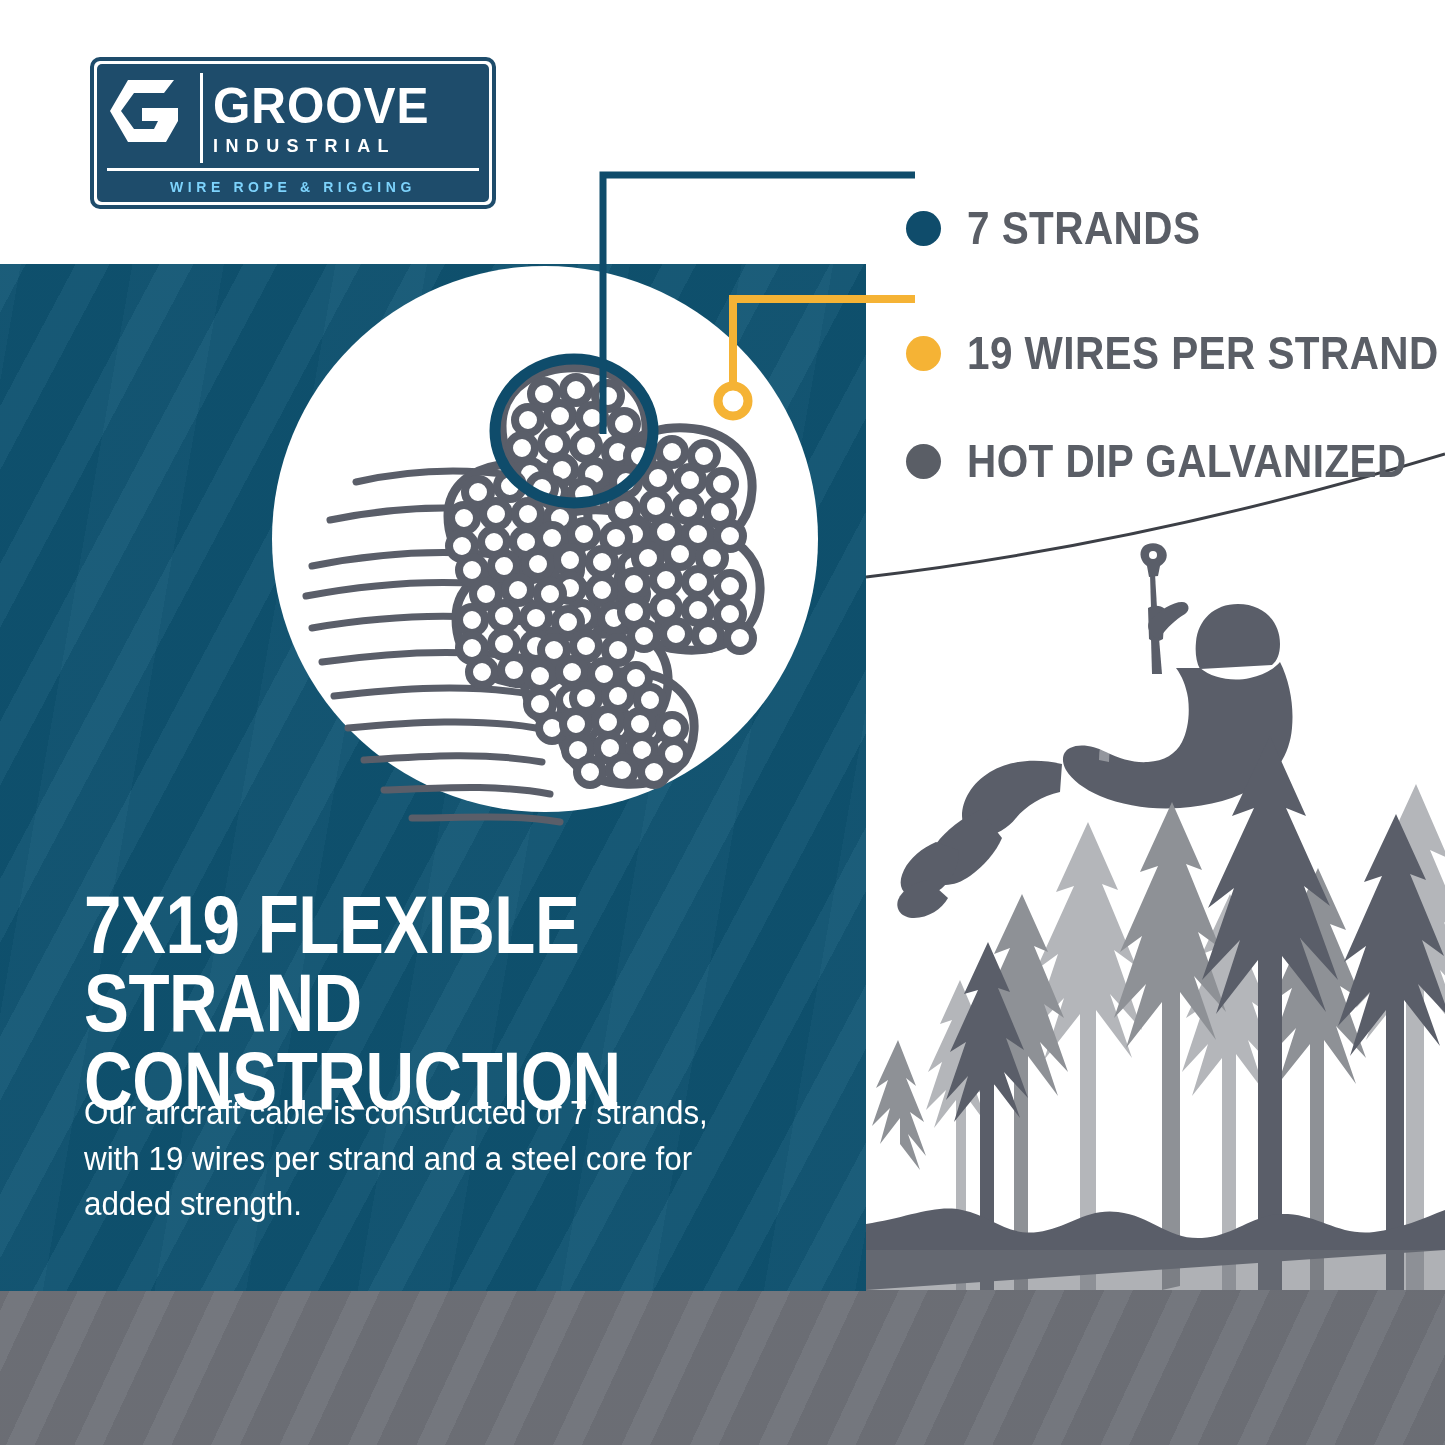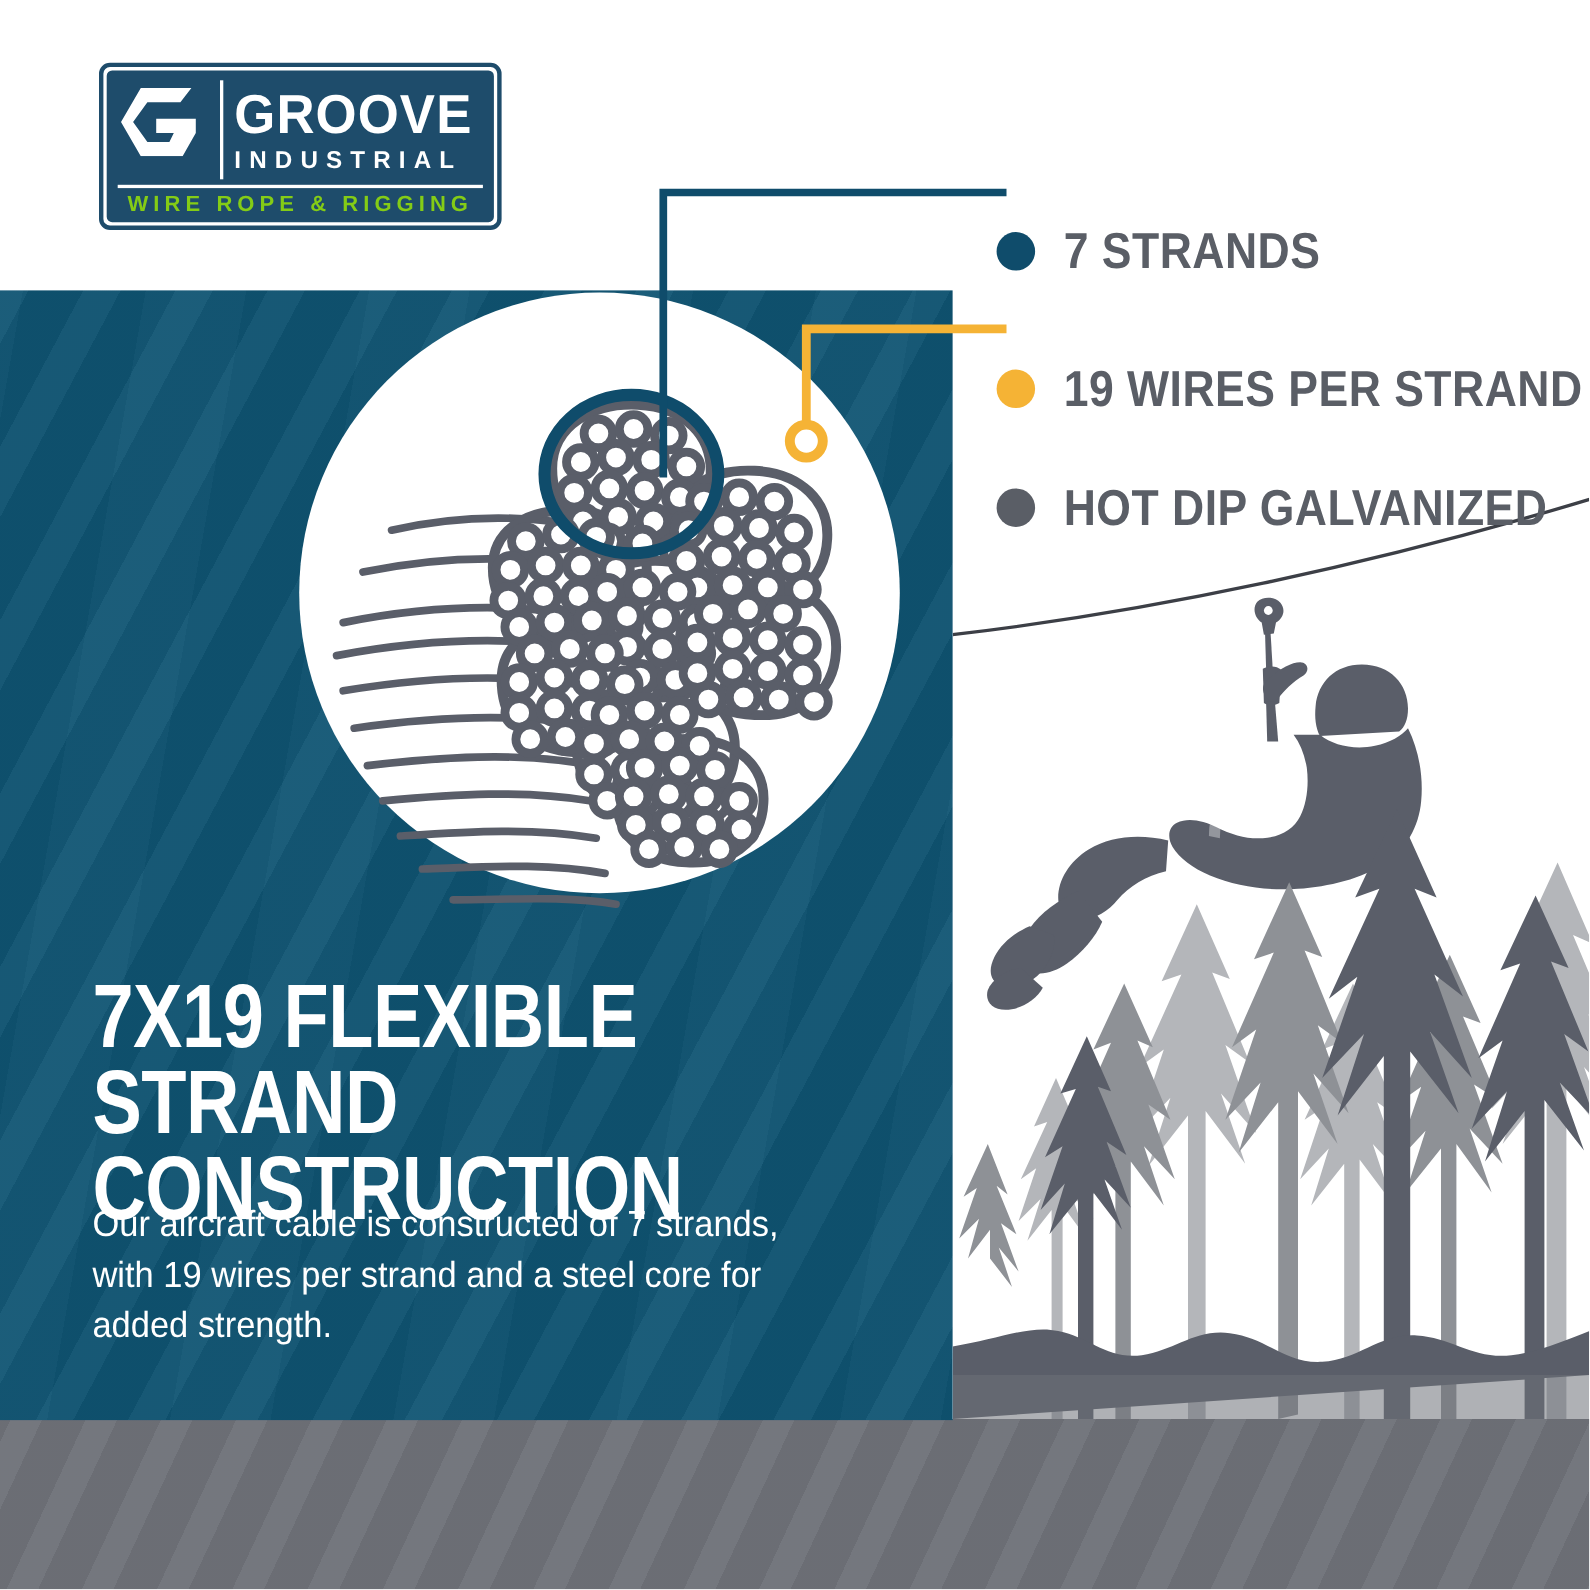--- a/index.html
+++ b/index.html
@@ -69,21 +69,21 @@
     color:#ffffff;
     font-size:33px;
     line-height:1.38;
     font-weight:400;
     transform:scaleX(.95);
     transform-origin:left top;
   }
 
   
   .logo{
-    position:absolute;left:90px;top:57px;width:366px;height:152px;
+    position:absolute;left:90px;top:57px;width:366px;height:152px;padding-left:40px;
   }
   .logo .outer{
     position:absolute;inset:0;
     border:4px solid #1e4c6b;border-radius:10px;
     background:#ffffff;
     box-sizing:border-box;
   }
   .logo .inner{
     position:absolute;left:7px;top:7px;right:7px;bottom:7px;
     background:#1e4c6b;border-radius:5px;
@@ -98,29 +98,29 @@
   .logo .wordmark{
     position:absolute;left:116px;top:12px;right:12px;height:86px;
     display:flex;flex-direction:column;justify-content:center;
   }
   .logo .groove{
     color:#ffffff;font-weight:700;font-size:50px;line-height:.95;
     font-family:"Liberation Sans Narrow","Liberation Sans",sans-serif;
     letter-spacing:1px; transform:scaleX(.96); transform-origin:left center;
   }
   .logo .industrial{
-    color:#ffffff;font-weight:700;font-size:22px;line-height:1;
+    color:#ffffff;font-weight:700;font-size:18px;line-height:1;
     letter-spacing:7.4px;margin-top:7px;
   }
   .logo .rule{
     position:absolute;left:10px;right:10px;top:104px;height:3px;background:#ffffff;
   }
   .logo .tagline{
     position:absolute;left:10px;right:10px;top:107px;height:31px;
-    color:#84cc16;font-weight:700;font-size:20px;letter-spacing:4.6px;
+    color:#7dd3fc;font-weight:700;font-size:14px;letter-spacing:4.6px;
     display:flex;align-items:center;justify-content:center;
   }
 
   
   .callout{
     position:absolute;
     display:flex;align-items:center;gap:26px;margin-top:41px;
   }
   .callout .dot{
     width:35px;height:35px;border-radius:50%;flex:0 0 auto;

